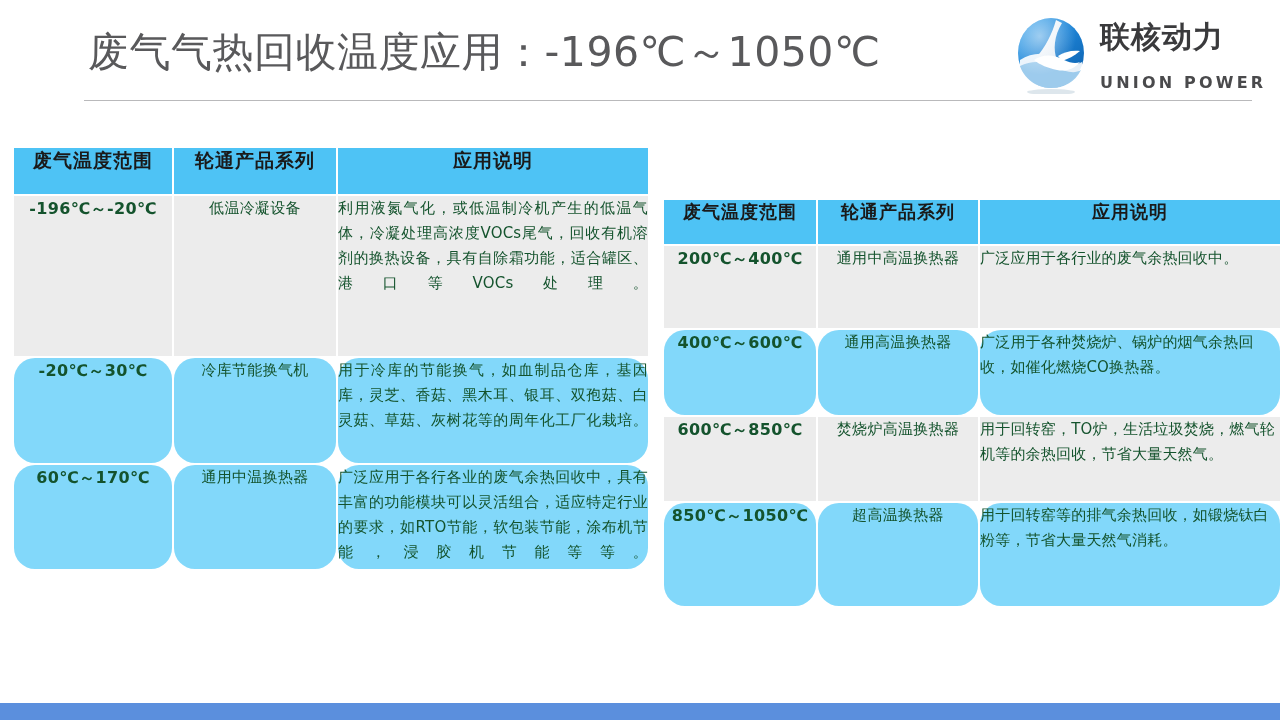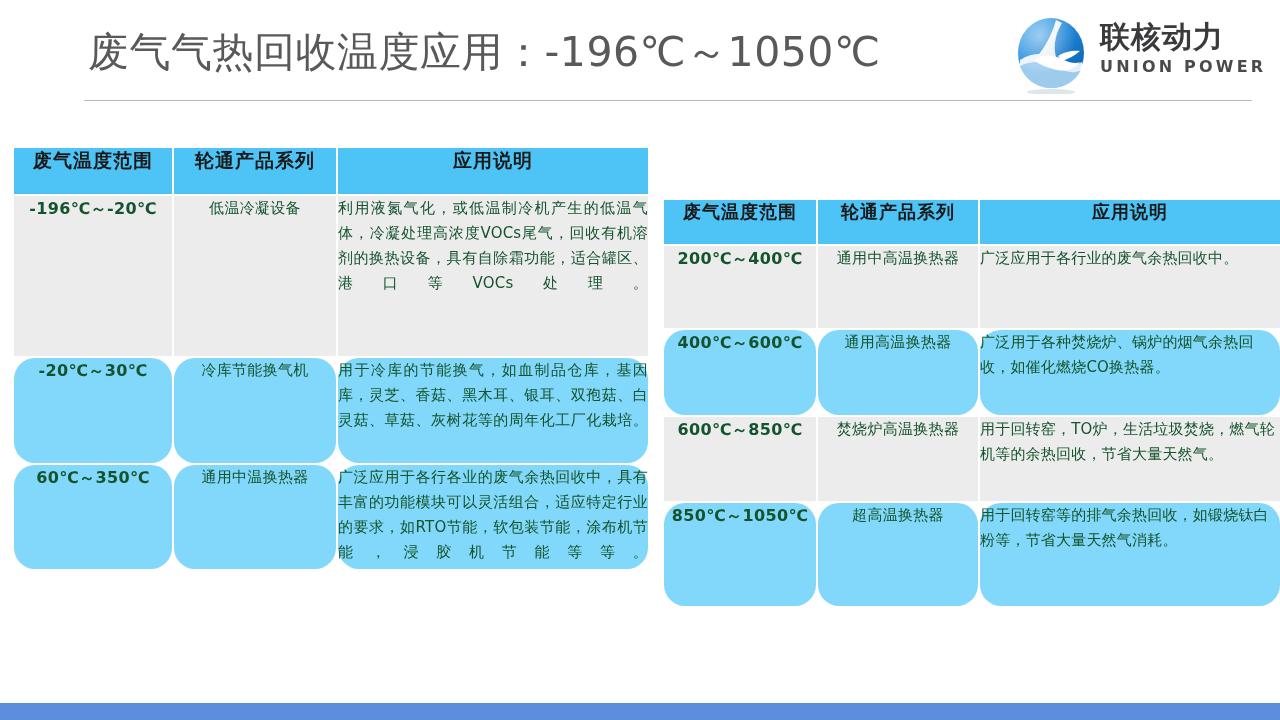--- a/index.html
+++ b/index.html
@@ -67,21 +67,21 @@
   }
   .logo-cn {
     font-size: 30px;
     line-height: 34px;
     font-weight: 700;
     color: #3a3a3c;
     letter-spacing: 1px;
     white-space: nowrap;
   }
   .logo-en {
-    margin-top: 4px;
+    margin-top: 20px;
     font-size: 16px;
     line-height: 18px;
     font-weight: 700;
     color: #4a4a4c;
     letter-spacing: 3.2px;
     white-space: nowrap;
   }
 
   
   .ht-table {
@@ -217,21 +217,21 @@
       <td class="cell cell-range">-196℃～-20℃</td>
       <td class="cell cell-series">低温冷凝设备</td>
       <td class="cell cell-desc">利用液氮气化，或低温制冷机产生的低温气体，冷凝处理高浓度VOCs尾气，回收有机溶剂的换热设备，具有自除霜功能，适合罐区、港口等VOCs处理。</td>
     </tr>
     <tr class="row-b" style="height:105px">
       <td class="cell cell-range">-20℃～30℃</td>
       <td class="cell cell-series">冷库节能换气机</td>
       <td class="cell cell-desc">用于冷库的节能换气，如血制品仓库，基因库，灵芝、香菇、黑木耳、银耳、双孢菇、白灵菇、草菇、灰树花等的周年化工厂化栽培。</td>
     </tr>
     <tr class="row-b" style="height:104px">
-      <td class="cell cell-range">60℃～350℃</td>
+      <td class="cell cell-range">60℃～170℃</td>
       <td class="cell cell-series">通用中温换热器</td>
       <td class="cell cell-desc">广泛应用于各行各业的废气余热回收中，具有丰富的功能模块可以灵活组合，适应特定行业的要求，如RTO节能，软包装节能，涂布机节能，浸胶机节能等等。</td>
     </tr>
   </tbody>
 </table>
 
 <table class="ht-table" id="table-right">
   <colgroup>
     <col class="col-range">
       <col class="col-series">

